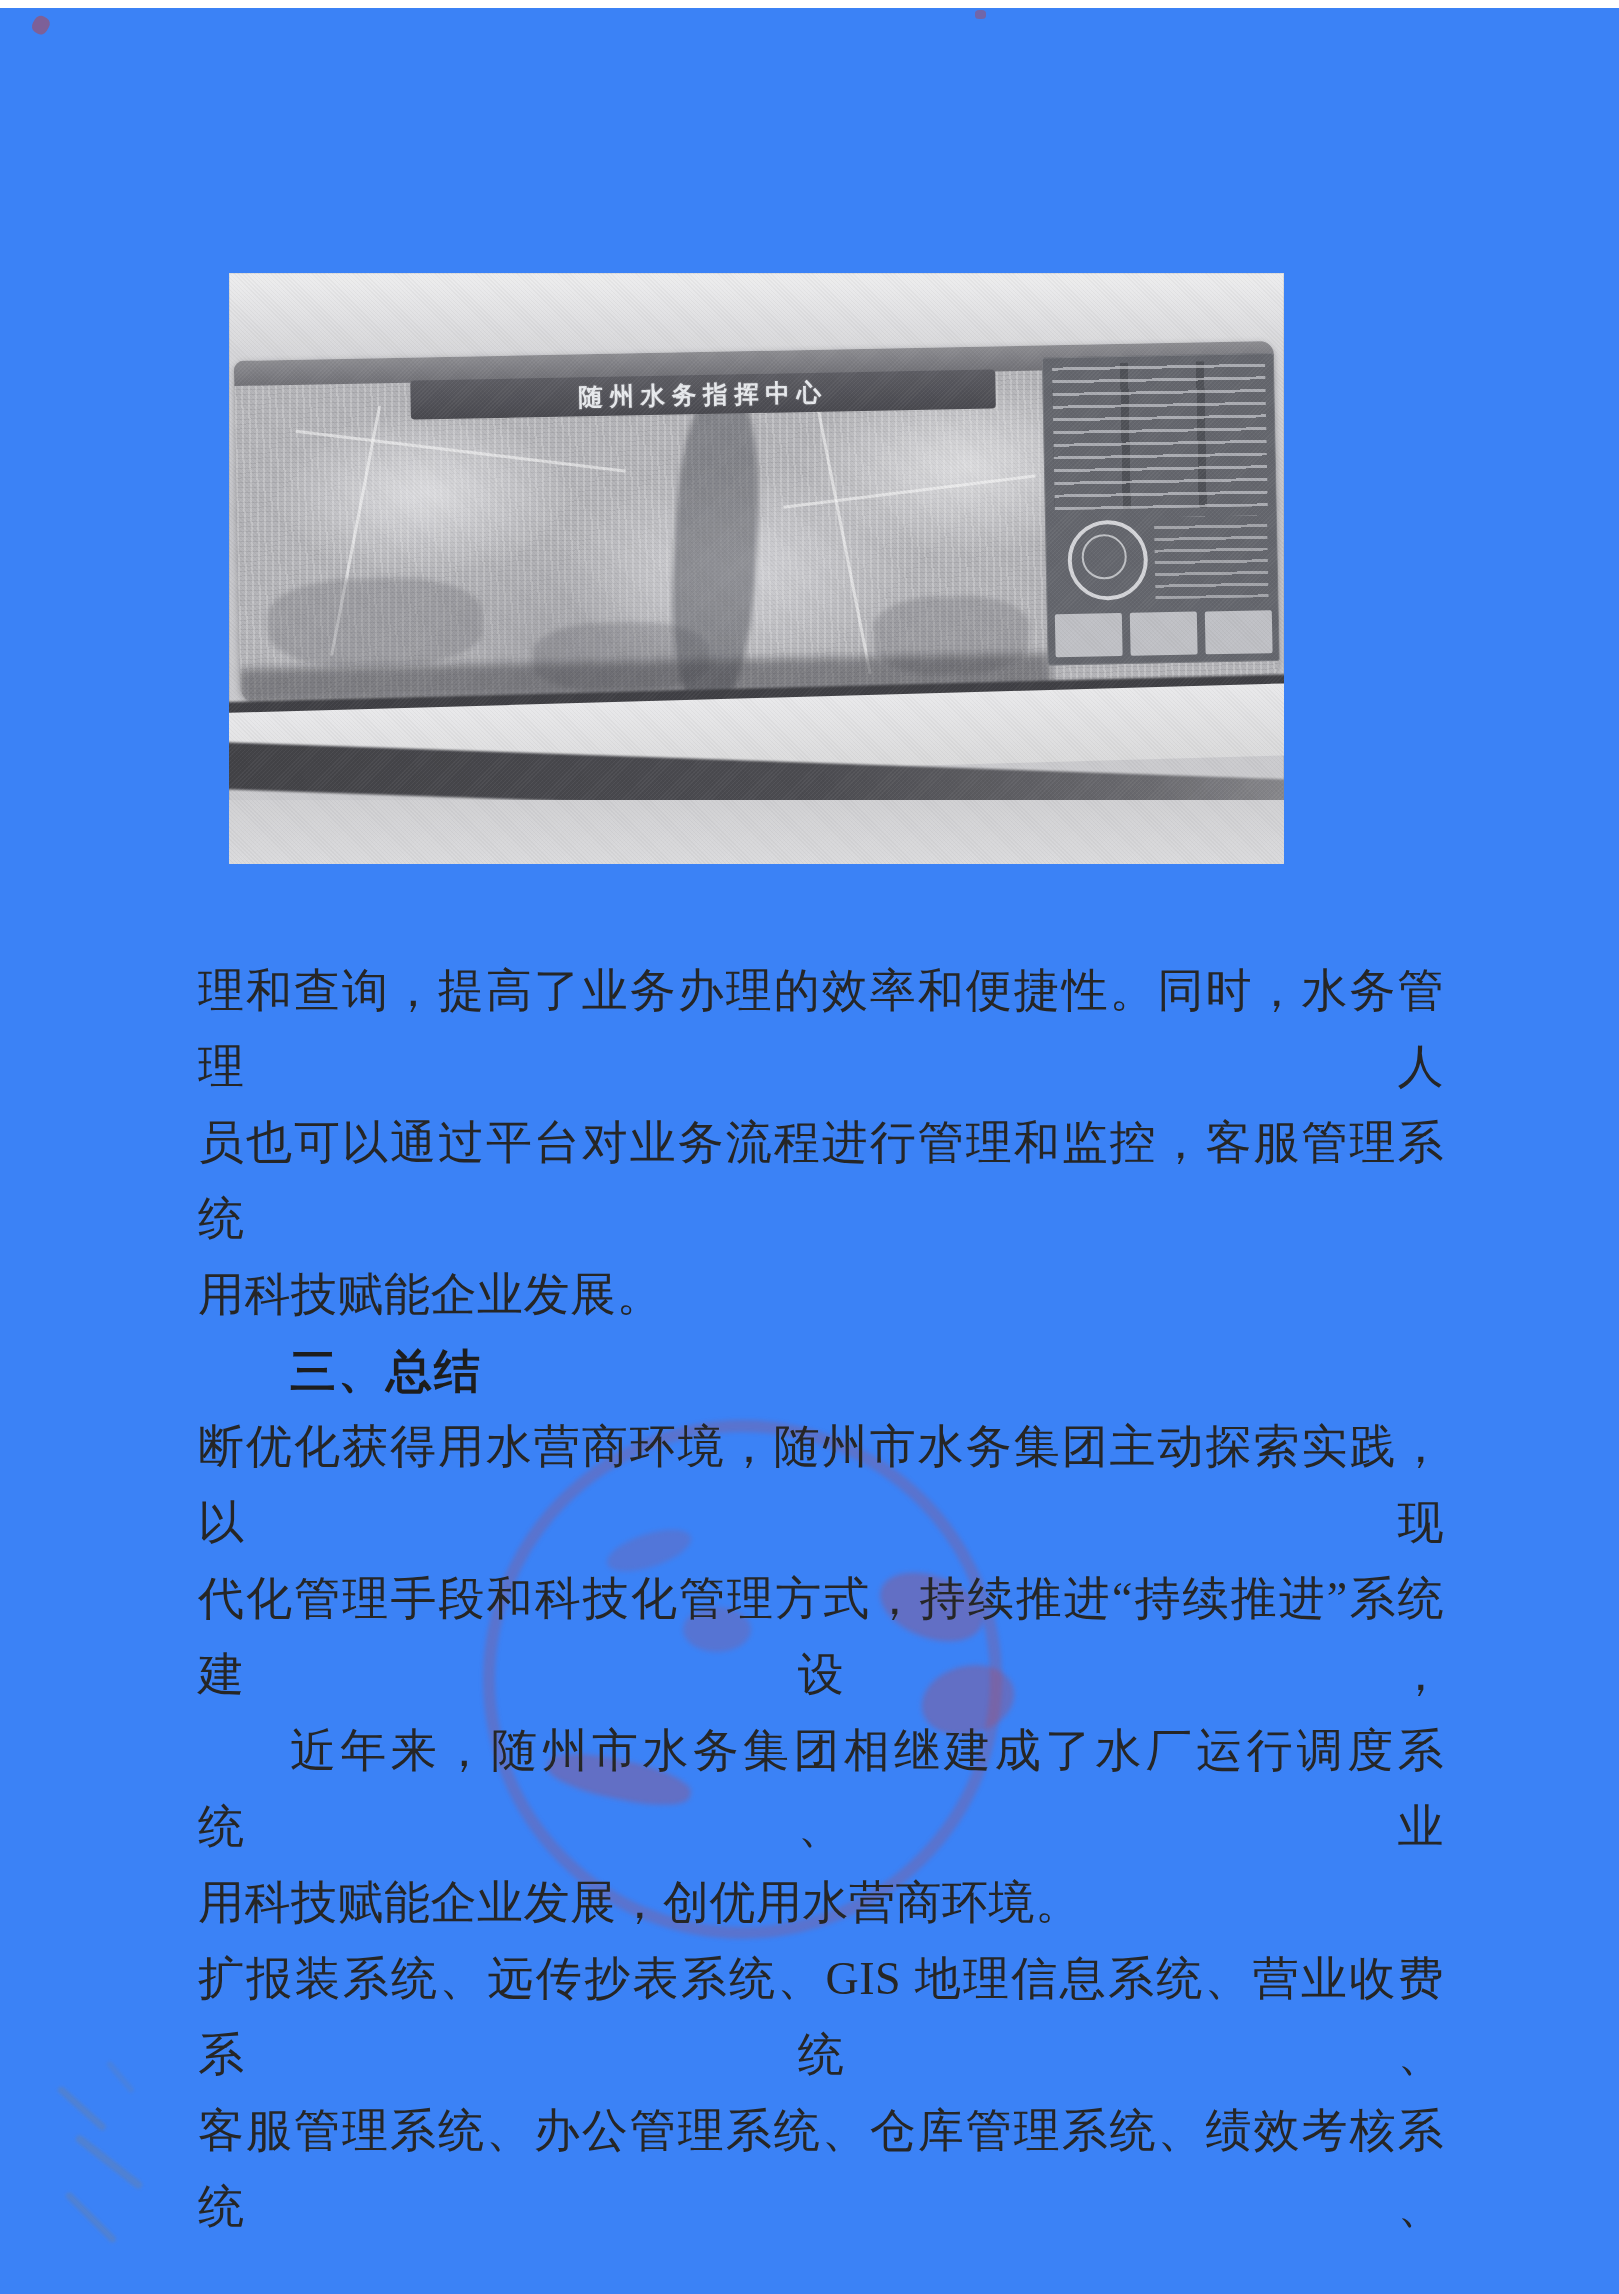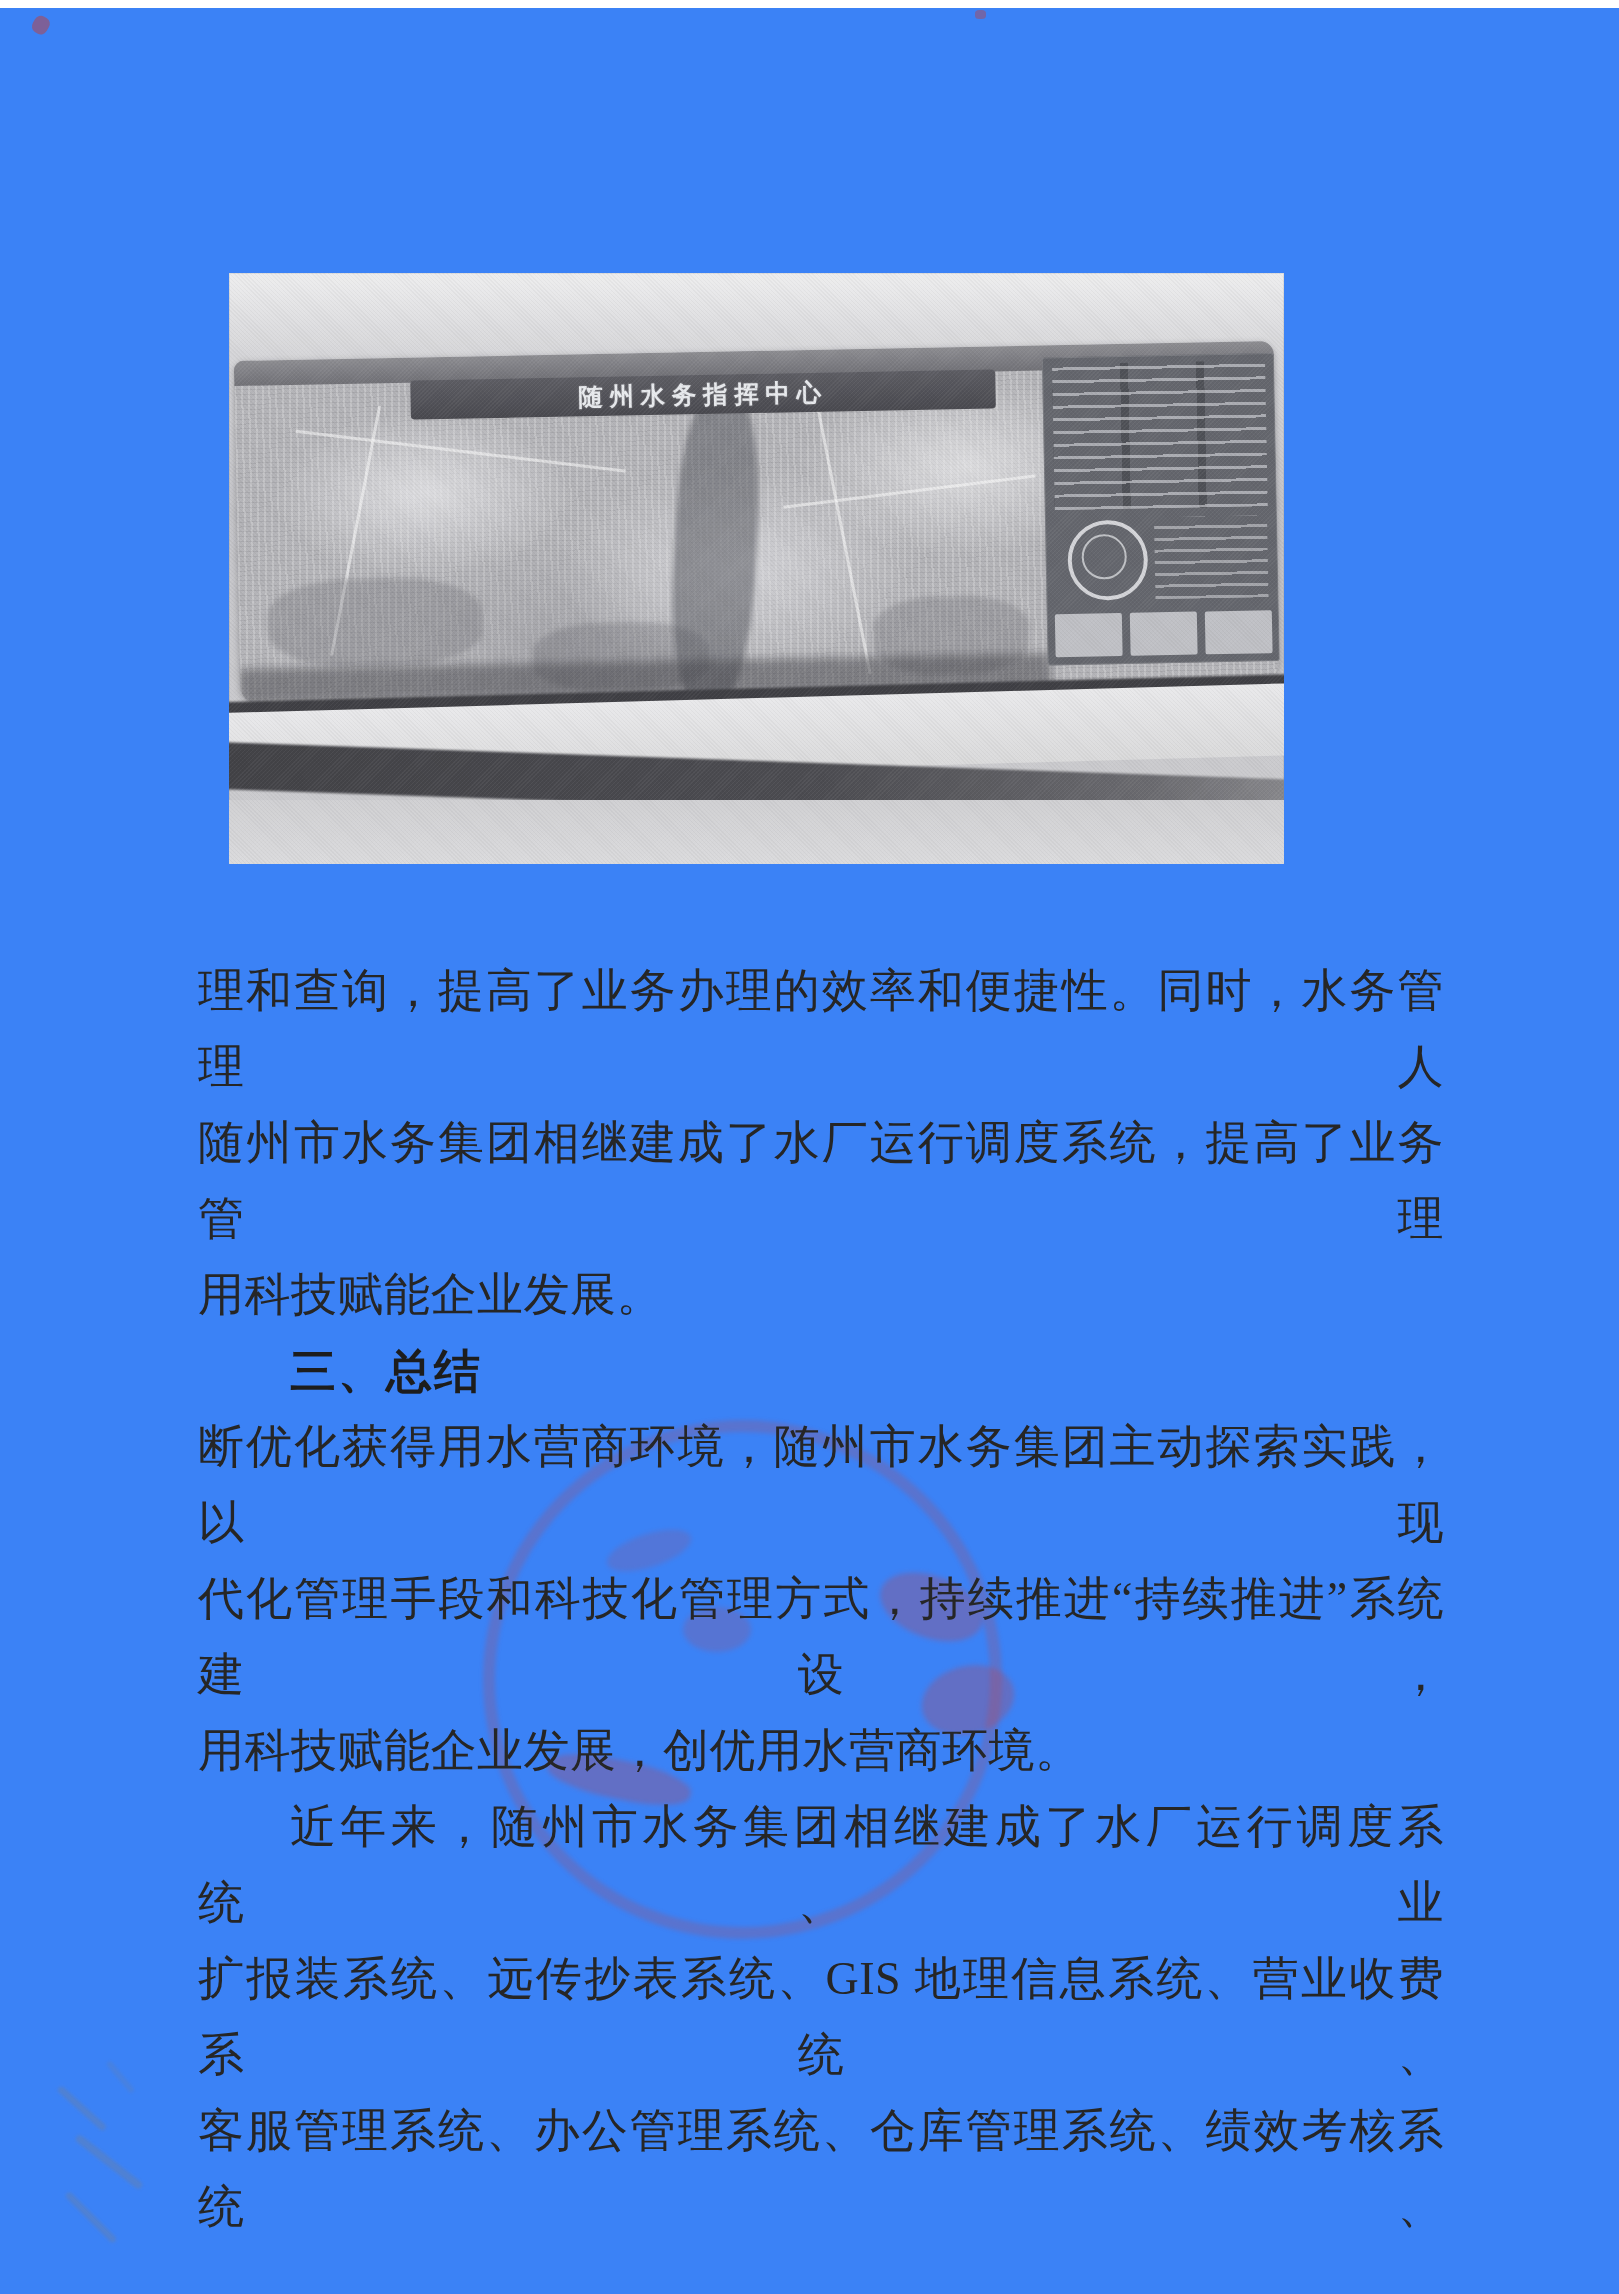--- a/index.html
+++ b/index.html
@@ -186,27 +186,27 @@
     </div>
     <div class="ph-band-dark1"></div>
     <div class="ph-strip-light"></div>
     <div class="ph-band-dark2"></div>
     <div class="ph-base"></div>
     <div class="ph-grain"></div>
   </div>
 
   <div class="textcol">
     <div class="line jl">理和查询，提高了业务办理的效率和便捷性。同时，水务管理人</div>
-    <div class="line jl">随州市水务集团相继建成了水厂运行调度系统，提高了业务管理</div>
+    <div class="line jl">员也可以通过平台对业务流程进行管理和监控，客服管理系统</div>
     <div class="line">用科技赋能企业发展。</div>
     <div class="line head">三、总结</div>
     <div class="line jl">断优化获得用水营商环境，随州市水务集团主动探索实践，以现</div>
     <div class="line jl">代化管理手段和科技化管理方式，持续推进“持续推进”系统建设，</div>
+    <div class="line jl ind">近年来，随州市水务集团相继建成了水厂运行调度系统、业</div>
     <div class="line">用科技赋能企业发展，创优用水营商环境。</div>
-    <div class="line jl ind">近年来，随州市水务集团相继建成了水厂运行调度系统、业</div>
     <div class="line jl">扩报装系统、远传抄表系统、GIS 地理信息系统、营业收费系统、</div>
     <div class="line jl">客服管理系统、办公管理系统、仓库管理系统、绩效考核系统、</div>
 
   </div>
 
   <div class="speck speck1"></div>
   <div class="speck speck2"></div>
   <div class="smudge sm1"></div>
   <div class="smudge sm2"></div>
   <div class="smudge sm3"></div>

